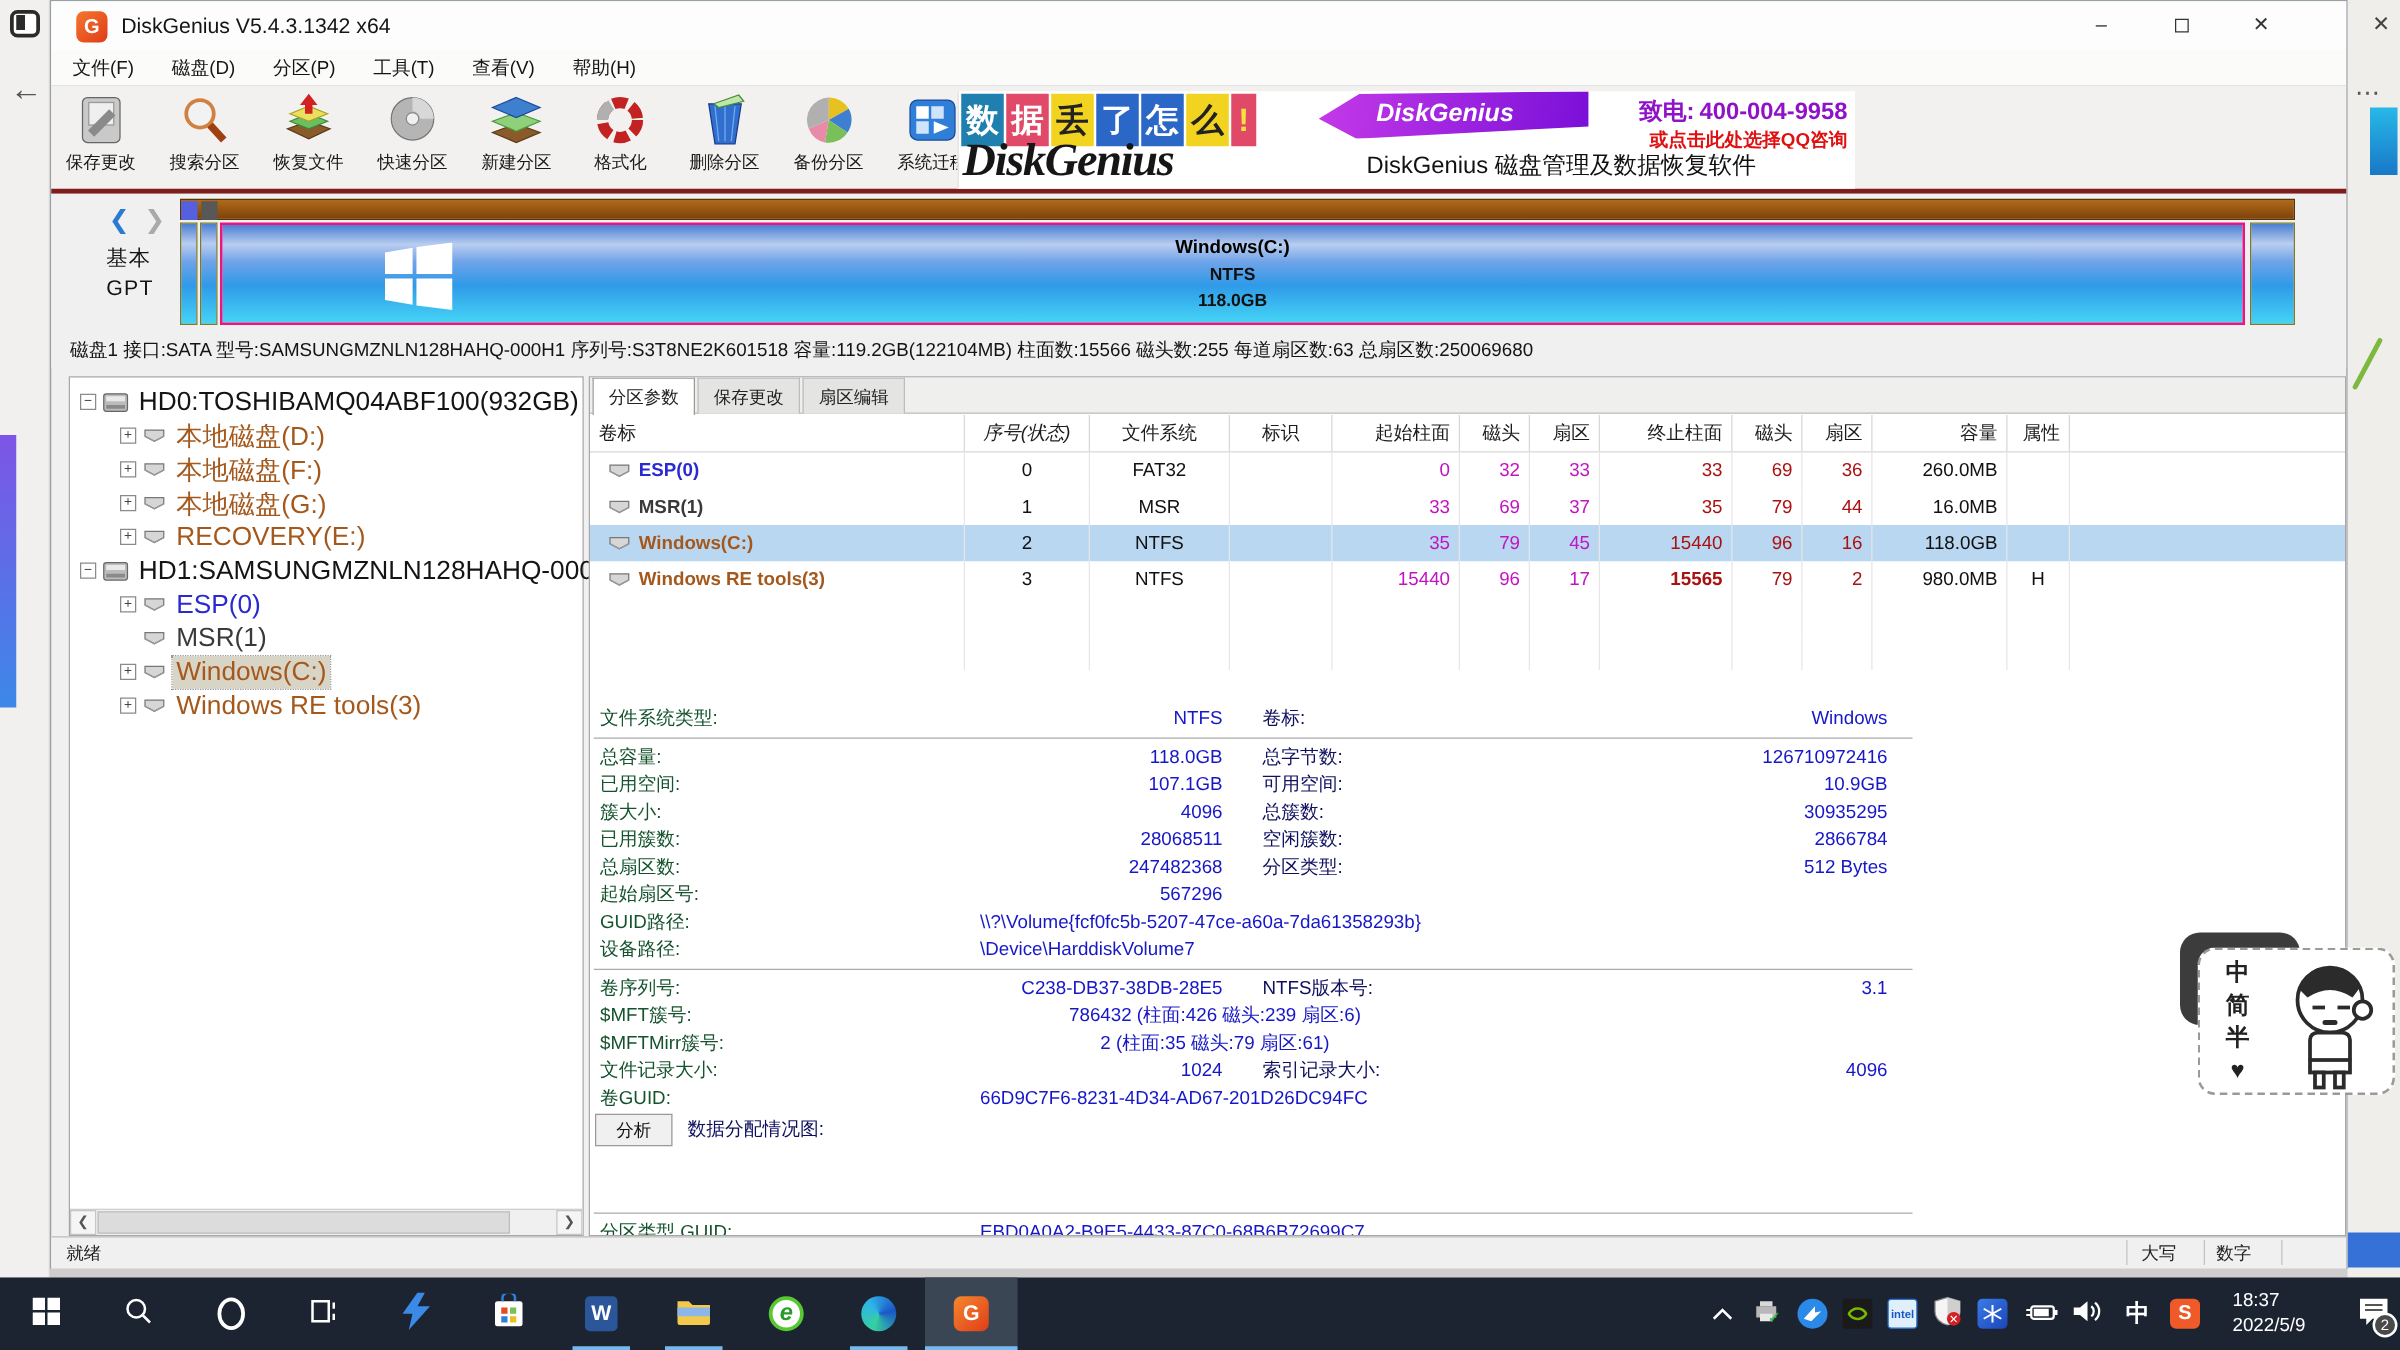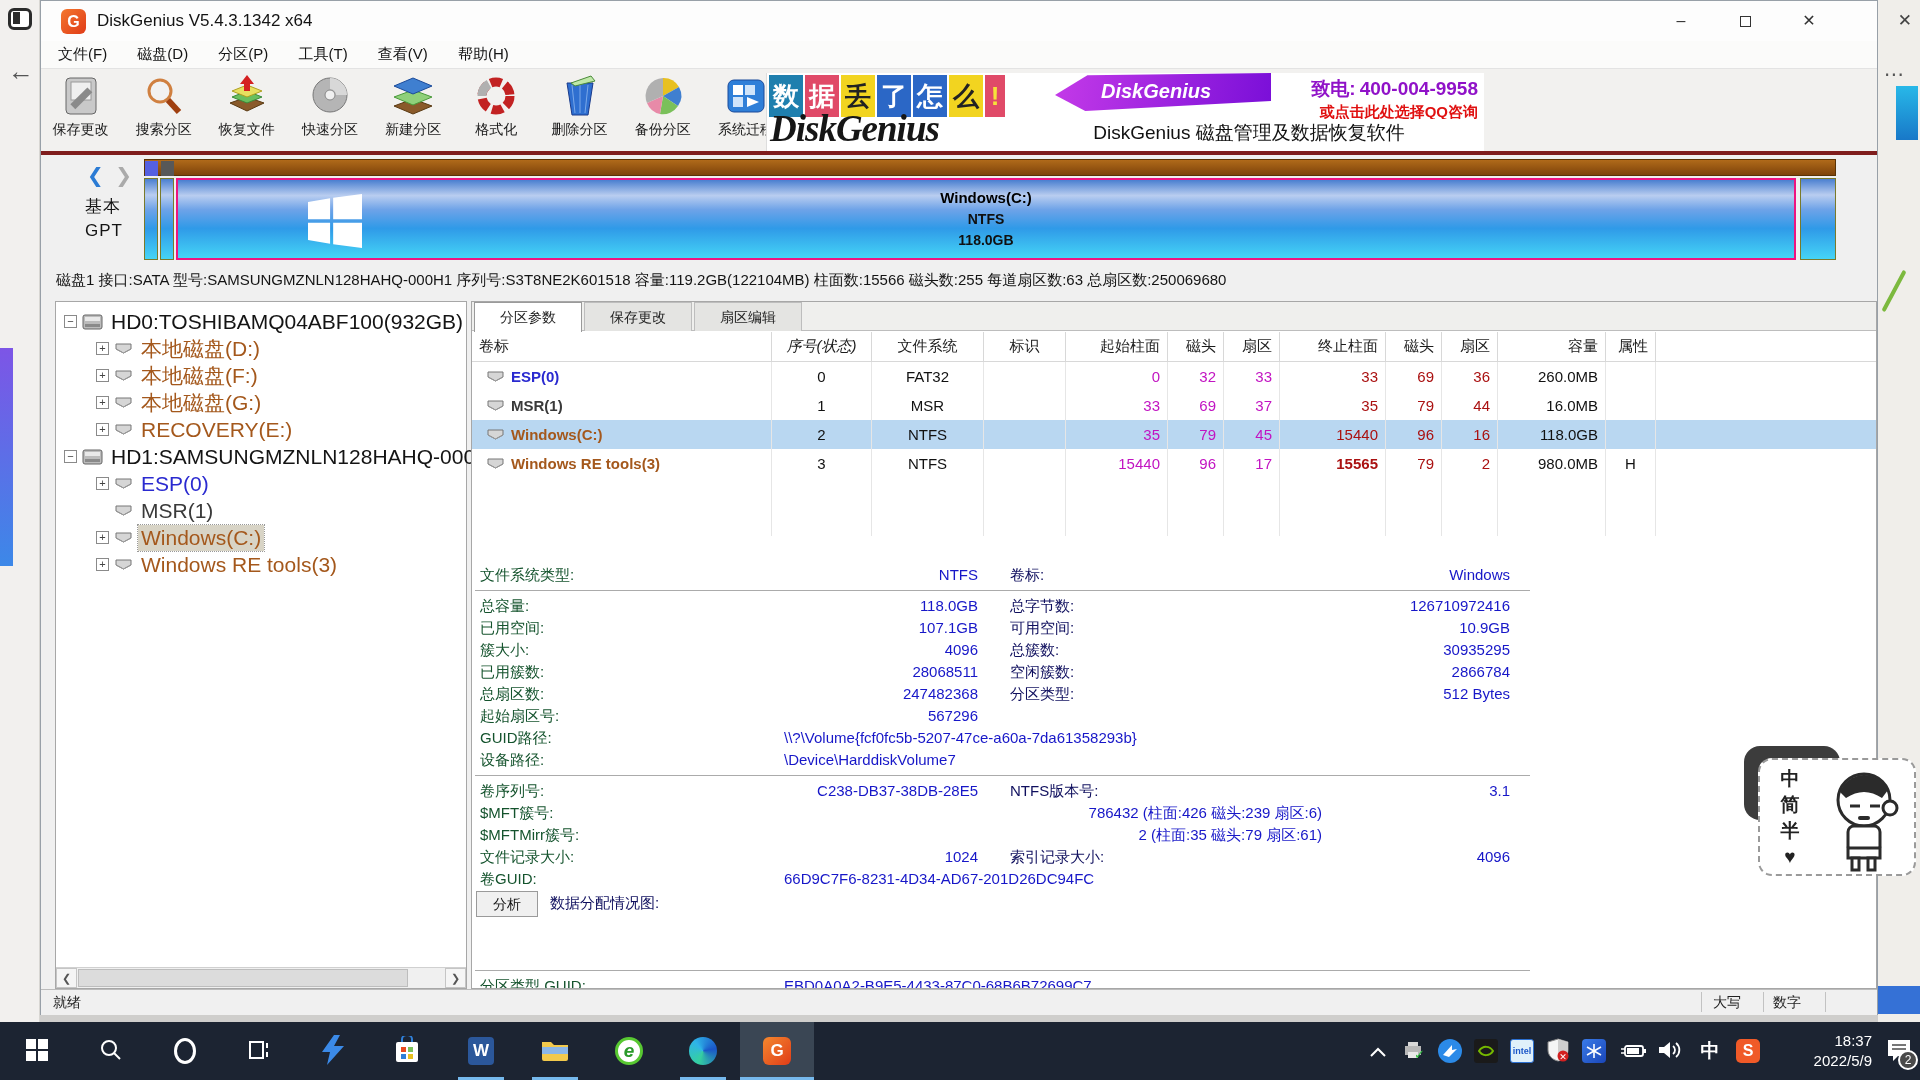--- a/index.html
+++ b/index.html
@@ -76,63 +76,63 @@
   .tree-label{font-weight:normal;font-size:21px;padding:1px 3px}
   .c-disk{color:#141414}.c-brown{color:#a4581c}.c-blue{color:#2a2ad0}.c-plain{color:#3a3a3a;}
   .tree-sel{background:#d8d4c6;outline:1px dotted #999}
   #tree{position:absolute;left:4px;top:6px;right:2px}
   #hscroll{position:absolute;left:0;bottom:0;width:100%;height:21px;background:#f0f0f0;border-top:1px solid #d0d0d0}
   .scr-btn{position:absolute;top:0;width:21px;height:20px;background:#f5f5f5;border:1px solid #c5c5c5;text-align:center;line-height:18px;font-size:11px;color:#555}
   #scr-l{left:0}#scr-r{right:0}
   #scr-thumb{position:absolute;left:22px;top:1px;width:330px;height:18px;background:#dcdcdc;border:1px solid #bdbdbd}
   #right-panel{left:430px;top:300px;width:1406px;height:688px;background:#fff;border:1px solid #a7a7a7;overflow:hidden}
   #tabstrip{position:absolute;left:0;top:0;width:100%;height:29px;background:#efefed;border-bottom:1px solid #bdbdbd;display:flex;padding-left:2px}
-  .tab{height:29px;padding:0 25px;line-height:28px;font-size:14px;color:#222;border:1px solid #bdbdbd;border-bottom:none;margin-right:2px;background:#e4e4e2}
+  .tab{height:29px;padding:0 12px;line-height:28px;font-size:14px;color:#222;border:1px solid #bdbdbd;border-bottom:none;margin-right:2px;background:#e4e4e2}
   .tab.active{background:#fff;height:30px;font-weight:normal;border-color:#9a9a9a}
   
   #ptable{position:absolute;left:0;top:30px;width:100%}
   .trow{display:flex;height:29px;align-items:center}
   .trow.head{height:30px;border-bottom:1px solid #d8d8d8;background:#fff}
   .tcell{height:100%;display:flex;align-items:center;padding:0 7px;border-right:1px solid #e6e6e6;font-size:15px;overflow:hidden;white-space:nowrap}
   .head .tcell{color:#1c1c1c;border-right:1px solid #d8d8d8}
   .al-l{justify-content:flex-start}.al-c{justify-content:center}.al-r{justify-content:flex-end}
   .v-start{color:#c214c2}.v-end{color:#aa1111}
   .row-sel{background:#b9d7f1}
   .pname{font-weight:bold}
   .pico{margin:0 6px 0 14px;display:flex}
   
   #details{position:absolute;left:0;top:262px;width:100%}
   .drow{position:relative;height:22px}
   .dl1{position:absolute;left:8px;top:0;line-height:22px;color:#14532d}
   .dv1{position:absolute;left:150px;width:356px;top:0;line-height:22px;text-align:right;color:#1717c8}
   .dl2{position:absolute;left:538px;top:0;line-height:22px;color:#0f0f5e}
   .dv2{position:absolute;left:778px;width:260px;top:0;line-height:22px;text-align:right;color:#1717c8}
   .dwide{position:absolute;left:312px;top:0;line-height:22px;color:#1717c8}
-  .dwide.num{left:150px;width:700px;text-align:right}
+  .dwide.num{left:150px;width:700px;text-align:center}
   .ddiv{height:9px;position:relative}
   .ddiv i{position:absolute;left:3px;right:346px;top:4px;border-top:1px solid #ababab}
   #analyze-row{position:relative;height:30px}
   #analyze-btn{position:absolute;left:4px;top:1px;width:62px;height:26px;background:#f0f0f0;border:1px solid #9a9a9a;font-size:14px;color:#111;text-align:center;line-height:24px}
   #analyze-label{position:absolute;left:78px;top:4px;color:#0f0f5e}
   #spacer-blk{height:46px}
   #ptype-row{position:relative;height:26px}
   
   #statusbar{left:0;top:988px;width:100%;height:26px;background:#f0f0f0;border-top:1px solid #bcbcbc;font-size:14px;color:#222}
   #status-ready{position:absolute;left:12px;top:4px}
   .st-sep{position:absolute;top:2px;height:20px;border-left:1px solid #c2c2c2}
   #st-caps{position:absolute;left:1672px;top:4px}
   #st-num{position:absolute;left:1732px;top:4px}
   
   #taskbar{left:0;top:1022px;width:1920px;height:58px;background:#1c2432;z-index:40}
   .tb-slot{position:absolute;top:0;width:74px;height:58px;display:flex;align-items:center;justify-content:center}
   .tb-slot.run::after{content:"";position:absolute;left:14px;right:14px;bottom:0;height:3px;background:#76b9ed}
   .tb-slot.active{background:#3a4654}
   .tb-slot.active::after{content:"";position:absolute;left:0;right:0;bottom:0;height:3px;background:#76b9ed}
   .tray-slot{position:absolute;top:0;width:36px;height:58px;display:flex;align-items:center;justify-content:center;color:#fff}
-  #clock{position:absolute;left:1786px;top:9px;width:86px;text-align:right;color:#fff;font-size:15px;line-height:20px}
+  #clock{position:absolute;left:1786px;top:9px;width:86px;text-align:left;color:#fff;font-size:15px;line-height:20px}
   #notif{position:absolute;left:1878px;top:0;width:42px;height:58px;display:flex;align-items:center;justify-content:center}
   #notif .badge{position:absolute;right:2px;bottom:10px;width:20px;height:20px;border-radius:50%;background:#4a4a4a;border:2px solid #fff;color:#fff;font-size:12px;text-align:center;line-height:17px}
   .sq{border-radius:4px;display:flex;align-items:center;justify-content:center;font-weight:bold}
   
   #widget{left:1744px;top:746px;width:176px;height:132px;z-index:50}
   #widget .shadow{position:absolute;left:0;top:0;width:96px;height:74px;background:#3c3c3c;border-radius:16px}
   #widget .card{position:absolute;left:14px;top:12px;width:158px;height:118px;background:#fff;border:2px dashed #9a9a9a;border-radius:14px}
   #widget .vchars{position:absolute;left:18px;top:6px;width:24px;text-align:center;font-size:19px;font-weight:bold;color:#222;line-height:26px}
   #widget .person{position:absolute;right:10px;top:8px}
 </style>

